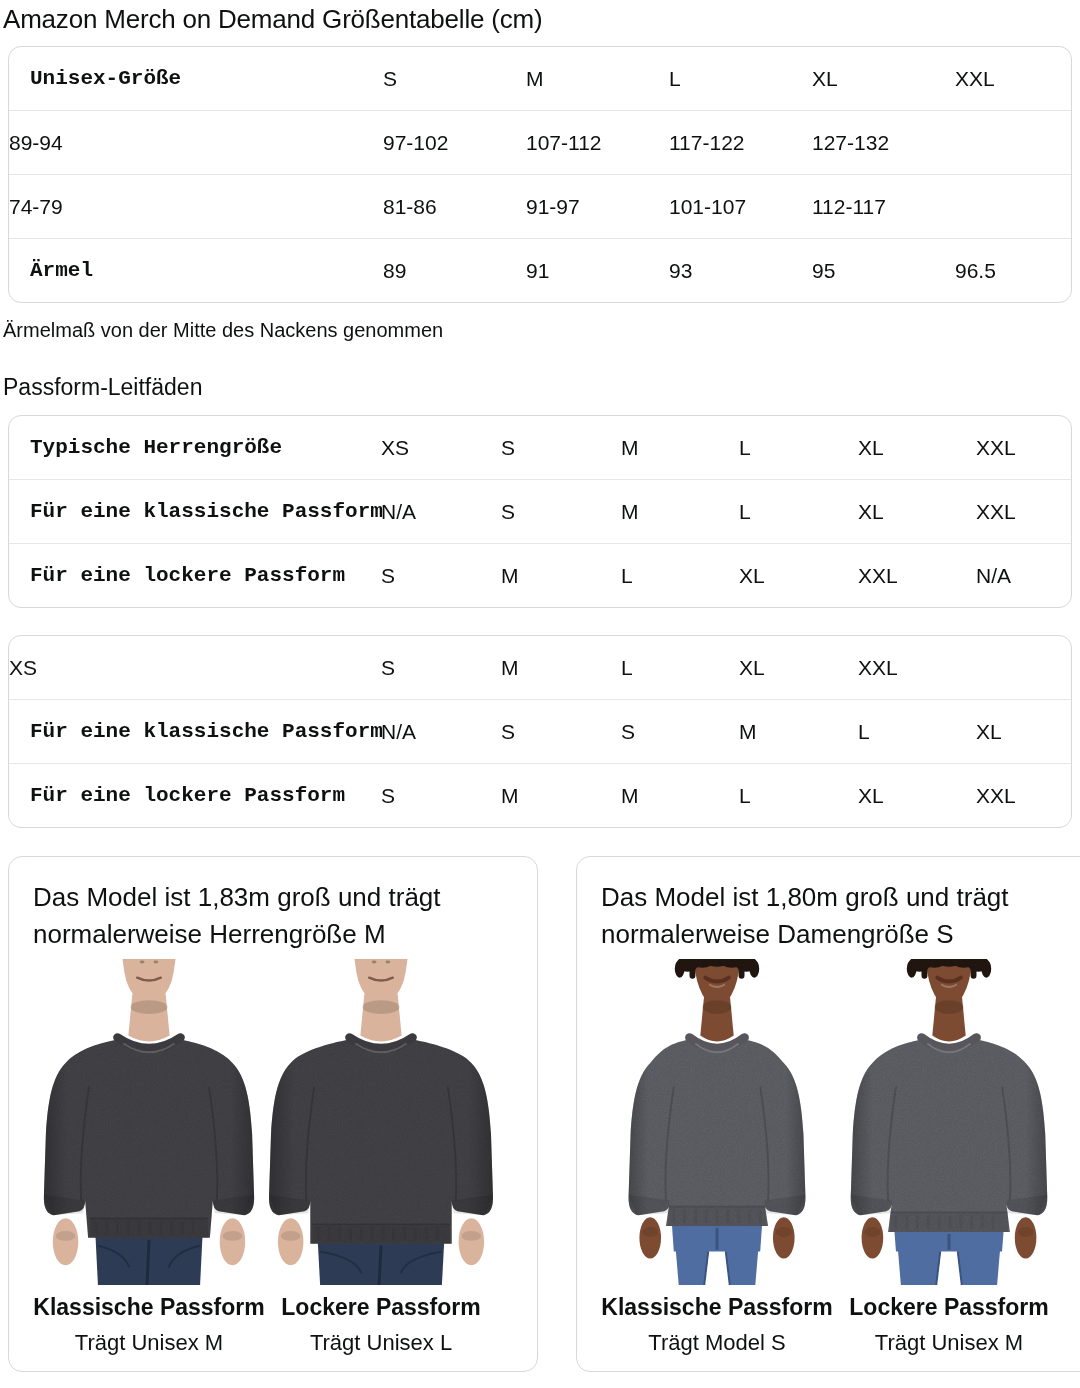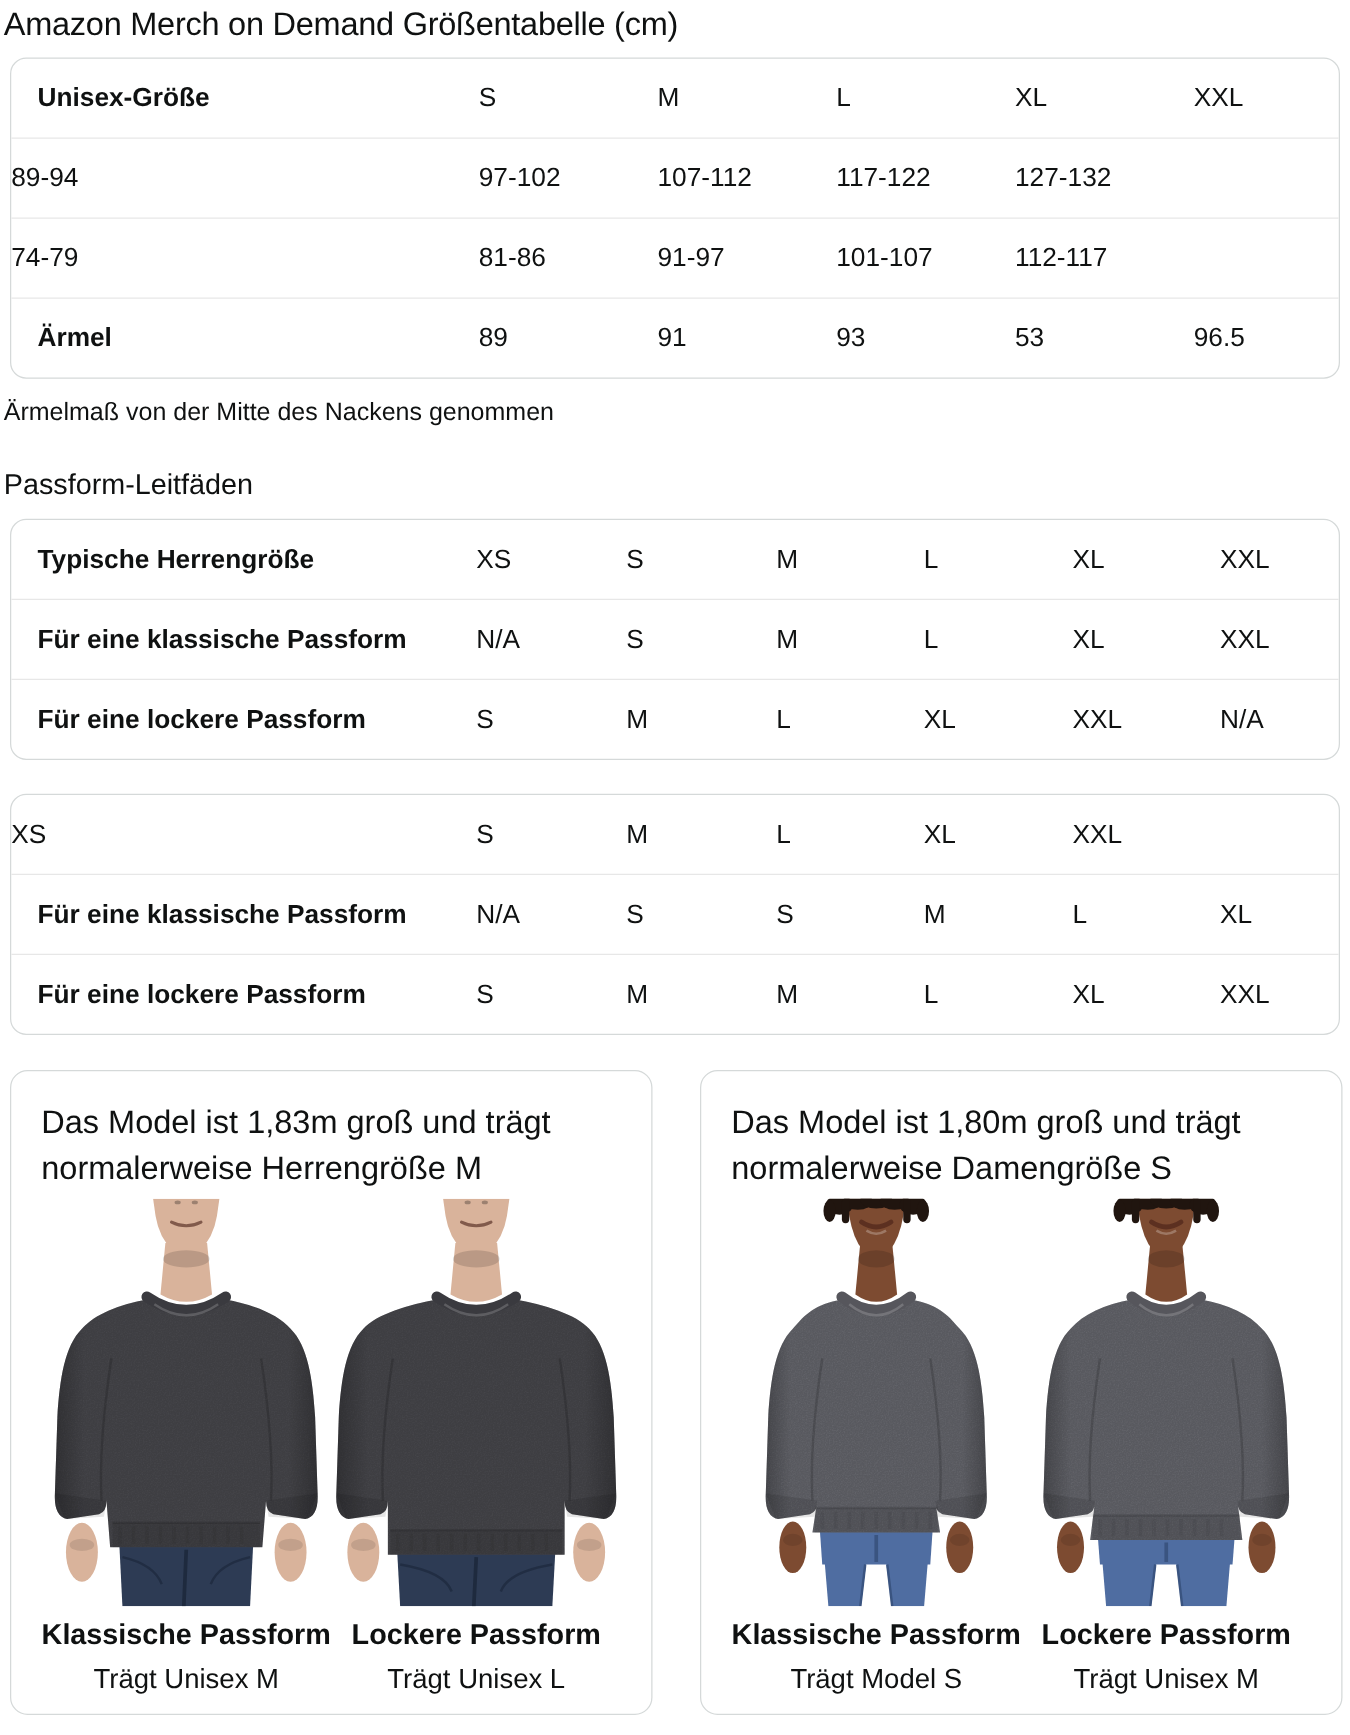--- a/index.html
+++ b/index.html
@@ -20,30 +20,30 @@
     overflow:hidden;background:#fff;
   }
   .tbl .row{
     display:grid;min-height:63px;align-items:center;
     border-top:1px solid #E7E7E7;
   }
   .tbl .row:first-child{border-top:none;}
   .tbl1 .row{grid-template-columns:374px 143px 143px 143px 143px auto;}
   .tbl2 .row{grid-template-columns:372px 120px 120px 118px 119px 118px auto;}
   .cell{font-size:21px;white-space:nowrap;}
-  .cell.label{font-weight:700;padding-left:21px;}
+  .cell.label{font-weight:700;padding-left:21px;font-family:Liberation Mono, monospace;}
   .tbl1{margin-top:12px;}
   .footnote{font-size:20px;line-height:24px;margin:15px 0 0 -5px;}
   .section-heading{font-size:23px;font-weight:400;line-height:30px;margin:30px 0 0 -5px;}
   .tbl2a{margin-top:13px;}
   .tbl2b{margin-top:27px;}
   .cards{display:flex;gap:38px;margin-top:28px;}
   .card{
     flex:1;border:1px solid #D5D9D9;border-radius:14px;
-    padding:22px 24px 14px 24px;background:#fff;
+    padding:22px 40px 14px 24px;background:#fff;
   }
   .card-desc{font-size:26px;line-height:37px;margin:0;}
   .figures{display:flex;margin-top:6px;}
   .figure{flex:1;display:flex;flex-direction:column;align-items:center;min-width:0;}
   .model-photo{width:232px;height:326px;}
   .model-photo svg{display:block;}
   .fit-label{font-weight:700;font-size:23px;line-height:29px;margin-top:8px;text-align:center;}
   .size-label{font-size:22px;line-height:28px;margin-top:7px;text-align:center;}
 </style>
 </head>
@@ -72,21 +72,21 @@
     <div class="cell">81-86</div>
     <div class="cell">91-97</div>
     <div class="cell">101-107</div>
     <div class="cell">112-117</div>
   </div>
   <div class="row">
     <div class="cell label">Ärmel</div>
     <div class="cell">89</div>
     <div class="cell">91</div>
     <div class="cell">93</div>
-    <div class="cell">53</div>
+    <div class="cell">95</div>
     <div class="cell">96.5</div>
   </div>
 </div>
 
 <p class="footnote">Ärmelmaß von der Mitte des Nackens genommen</p>
 
 <h2 class="section-heading">Passform-Leitfäden</h2>
 
 <div class="tbl tbl2 tbl2a">
   <div class="row">

